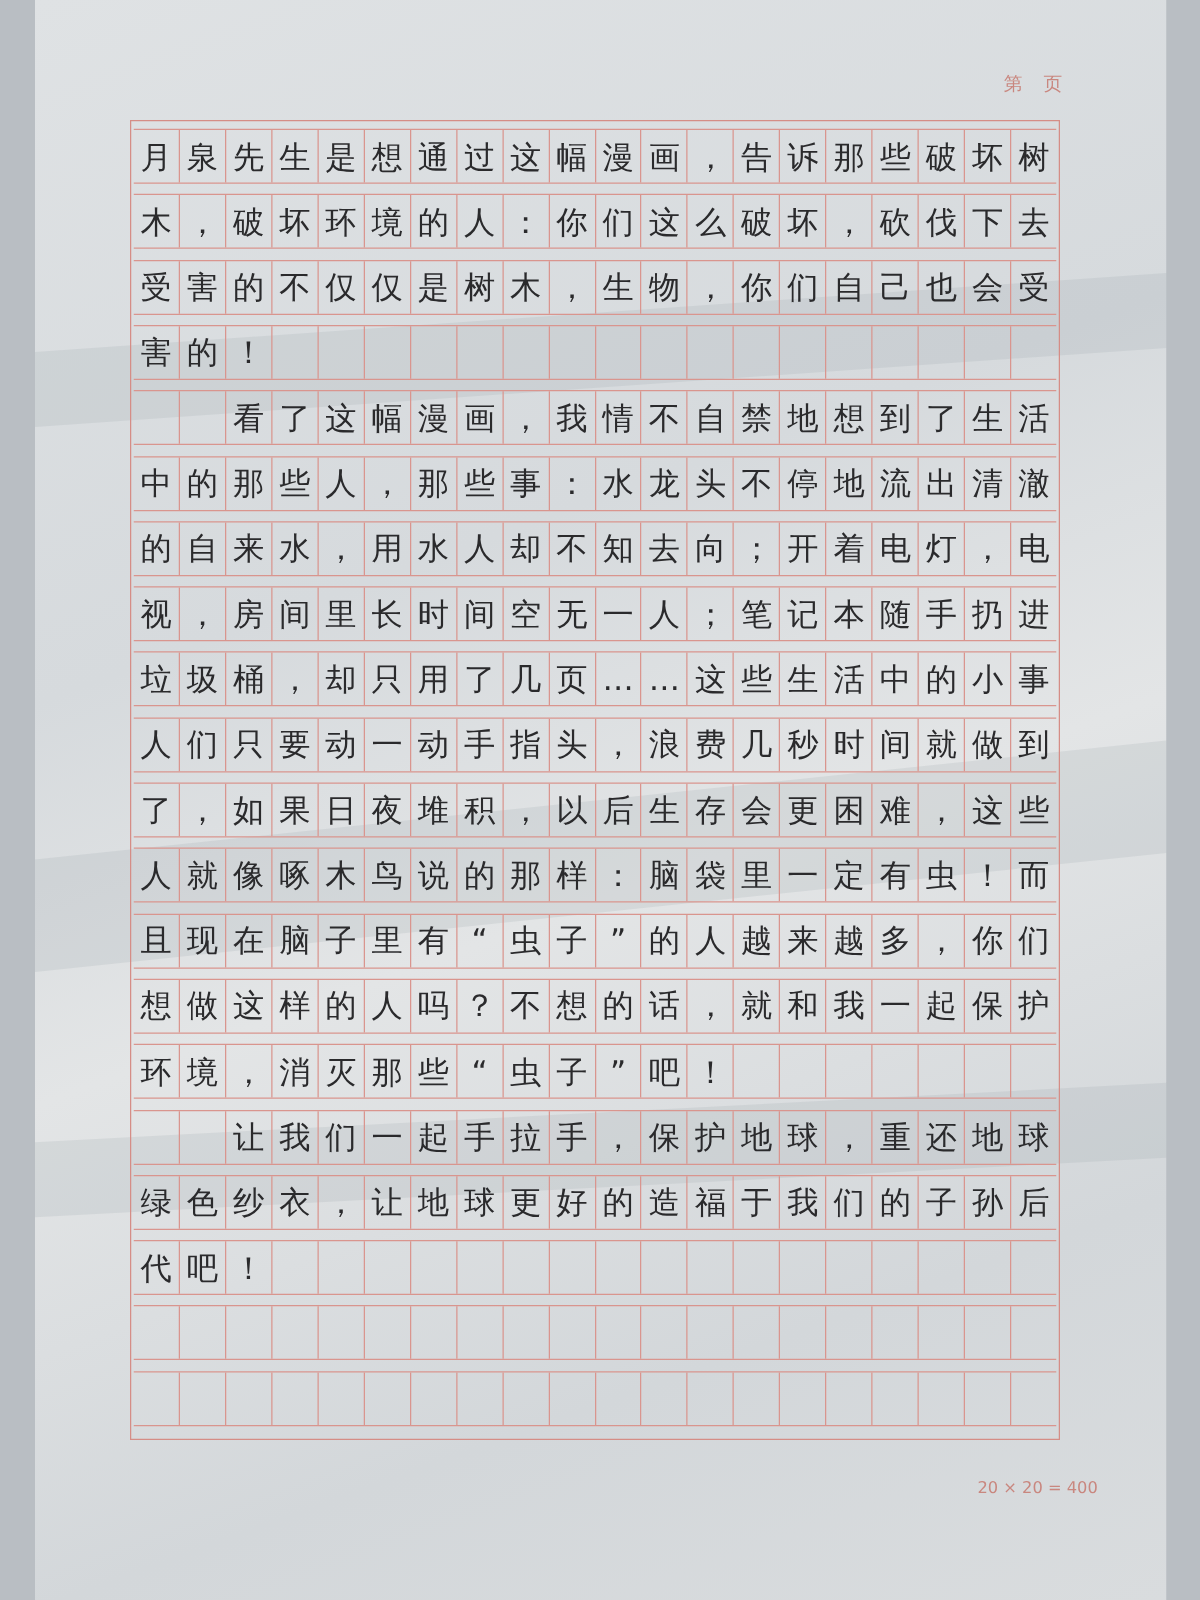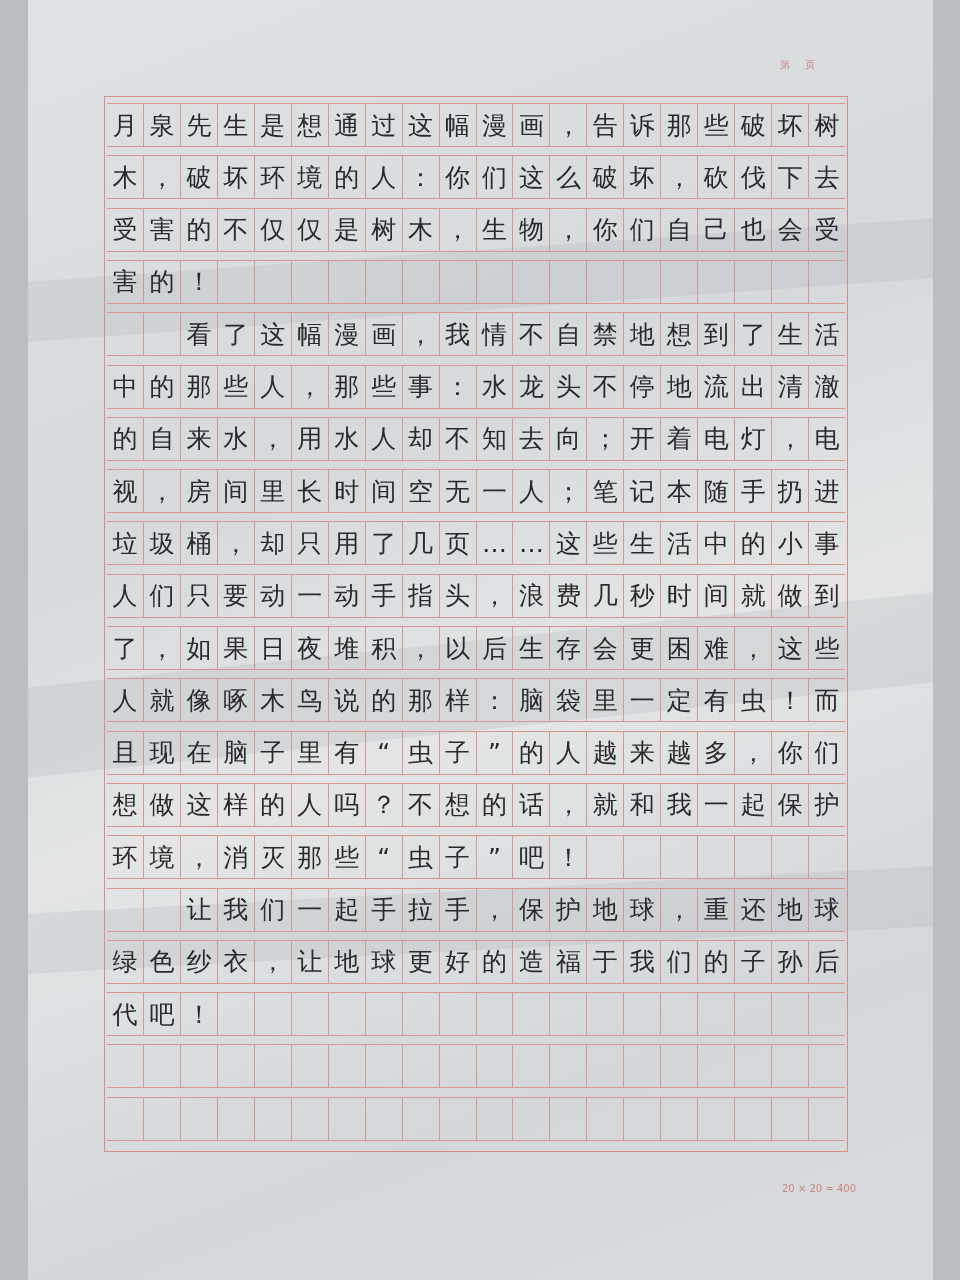--- a/index.html
+++ b/index.html
@@ -10,25 +10,25 @@
   }
   .paper {
     position: absolute; left: 28px; top: 0; width: 905px; height: 1280px;
     background: linear-gradient(160deg, #dfe2e4 0%, #d6dadd 35%, #e3e5e6 55%, #d3d7da 80%, #d9dcde 100%);
   }
   .shadow {
     position: absolute; pointer-events: none;
     background: rgba(150,158,166,0.18);
   }
   .page-mark {
-    position: absolute; left: 780px; top: 58px; font-size: 10px; color: #c9877f;
+    position: absolute; left: 803px; top: 58px; font-size: 15px; color: #c9877f;
     letter-spacing: 6px;
   }
   .grid-count {
-    position: absolute; left: 782px; top: 1183px; font-size: 10px; color: #c9877f;
+    position: absolute; left: 782px; top: 1183px; font-size: 13px; color: #c9877f;
   }
   .grid {
     position: absolute; left: 104px; top: 96px; width: 744px; height: 1056px;
     border: 1.5px solid #d58d86; box-sizing: border-box;
   }
   .row {
     position: absolute; left: 2px; right: 2px; height: 42px;
     border-top: 1.5px solid #d9958e; border-bottom: 1.5px solid #d9958e;
     display: flex;
   }

